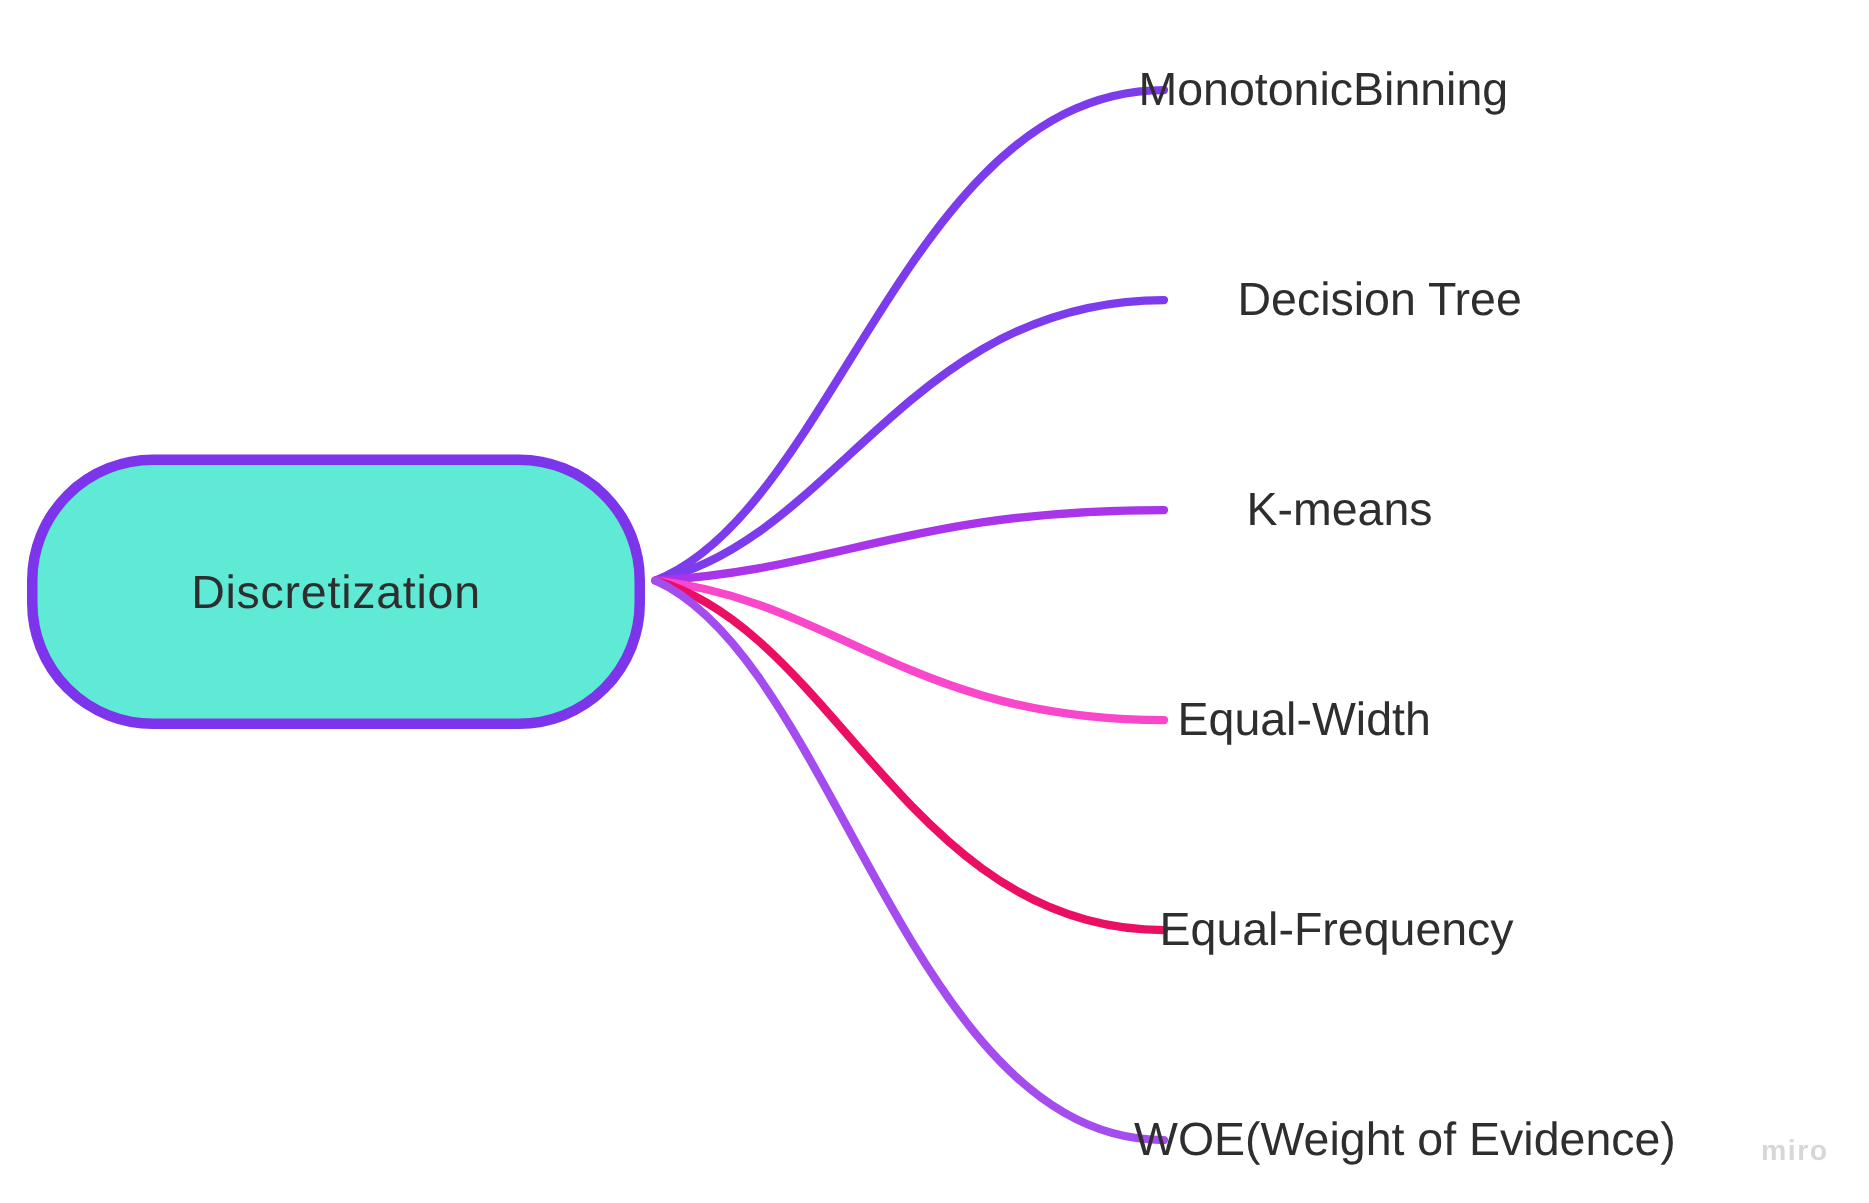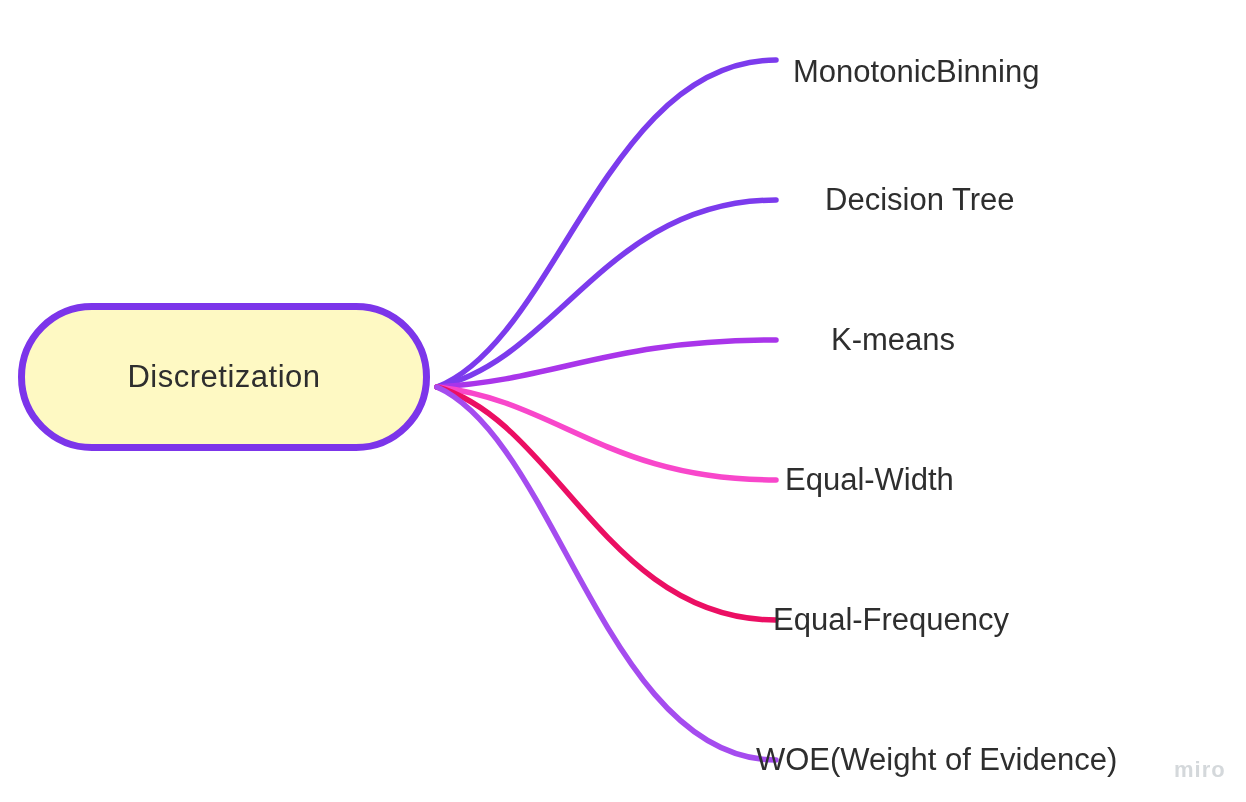--- a/index.html
+++ b/index.html
@@ -19,25 +19,25 @@
     position: absolute;
     left: 0;
     top: 0;
     z-index: 2;
   }
   .root-node {
     position: absolute;
     left: 18px;
     top: 303px;
     width: 412px;
-    height: 148px;
+    height: 183px;
     box-sizing: border-box;
     border: 7px solid #7c35ea;
     border-radius: 84px;
-    background: #fef9c3;
+    background: #5eead4;
     display: flex;
     align-items: center;
     justify-content: center;
     z-index: 3;
     cursor: pointer;
   }
   .root-node .root-label {
     font-size: 31px;
     color: #2e2e2e;
     letter-spacing: 0.5px;
@@ -50,21 +50,21 @@
     font-size: 31px;
     color: #2e2e2e;
     white-space: nowrap;
     z-index: 4;
     cursor: pointer;
   }
   .watermark {
     position: absolute;
     left: 1174px;
     top: 757px;
-    font-size: 22px;
+    font-size: 19px;
     font-weight: 700;
     color: rgba(160, 168, 175, 0.45);
     letter-spacing: 1px;
     z-index: 1;
     user-select: none;
   }
 </style>
 </head>
 <body>
 
@@ -79,21 +79,21 @@
       <path d="M 437 387 C 557.345 400.485, 606.5 480, 776 480" fill="none" stroke="#f847cb" stroke-width="5.5" stroke-linecap="round"></path>
       <path d="M 437 387 C 557.345 420.78499999999997, 606.5 620, 776 620" fill="none" stroke="#eb0f63" stroke-width="5.5" stroke-linecap="round"></path>
       <path d="M 437 387 C 557.345 441.085, 606.5 760, 776 760" fill="none" stroke="#a54cef" stroke-width="5.5" stroke-linecap="round"></path>
     </svg>
 
   <div class="root-node">
     <span class="root-label">Discretization</span>
   </div>
 
   <div id="labels-layer">
-      <div class="branch-label" style="top: 38px; left: 793px; margin-top: 12px;">MonotonicBinning</div>
+      <div class="branch-label" style="top: 38px; left: 759px;">MonotonicBinning</div>
       <div class="branch-label" style="top: 178px; left: 793px; margin-left: 32px;">Decision Tree</div>
       <div class="branch-label" style="top: 318px; left: 793px; margin-left: 38px;">K-means</div>
       <div class="branch-label" style="top: 458px; left: 785px;">Equal-Width</div>
       <div class="branch-label" style="top: 598px; left: 773px; text-align: right;">Equal-Frequency</div>
       <div class="branch-label" style="top: 738px; left: 756px;">WOE(Weight of Evidence)</div>
     </div>
 
 </div>
 
 </body></html>

